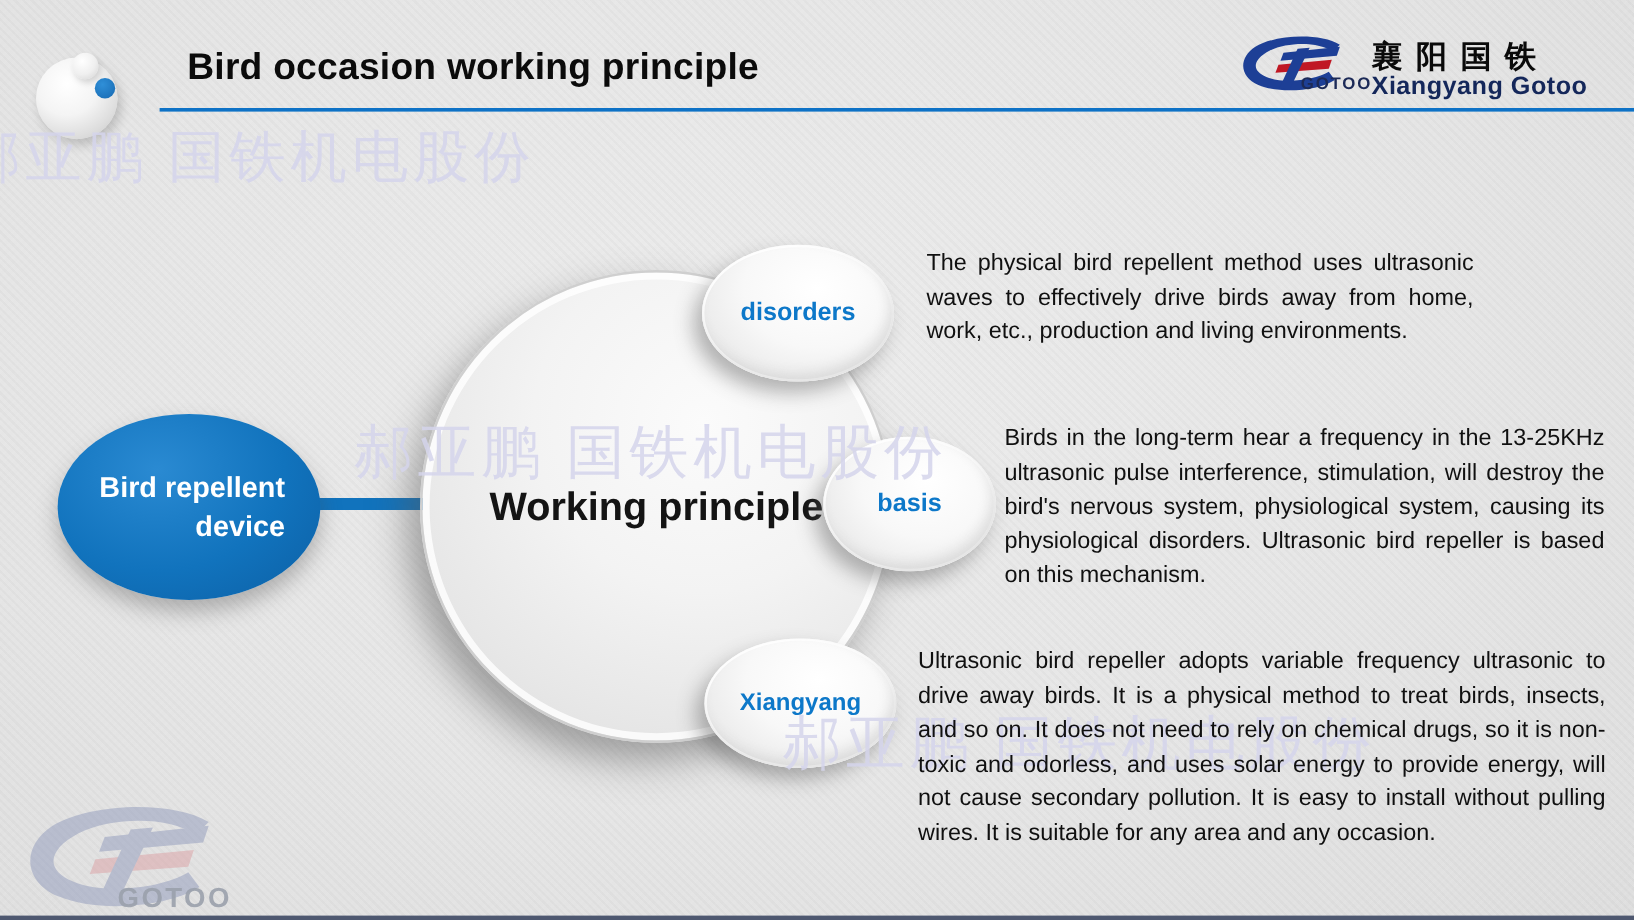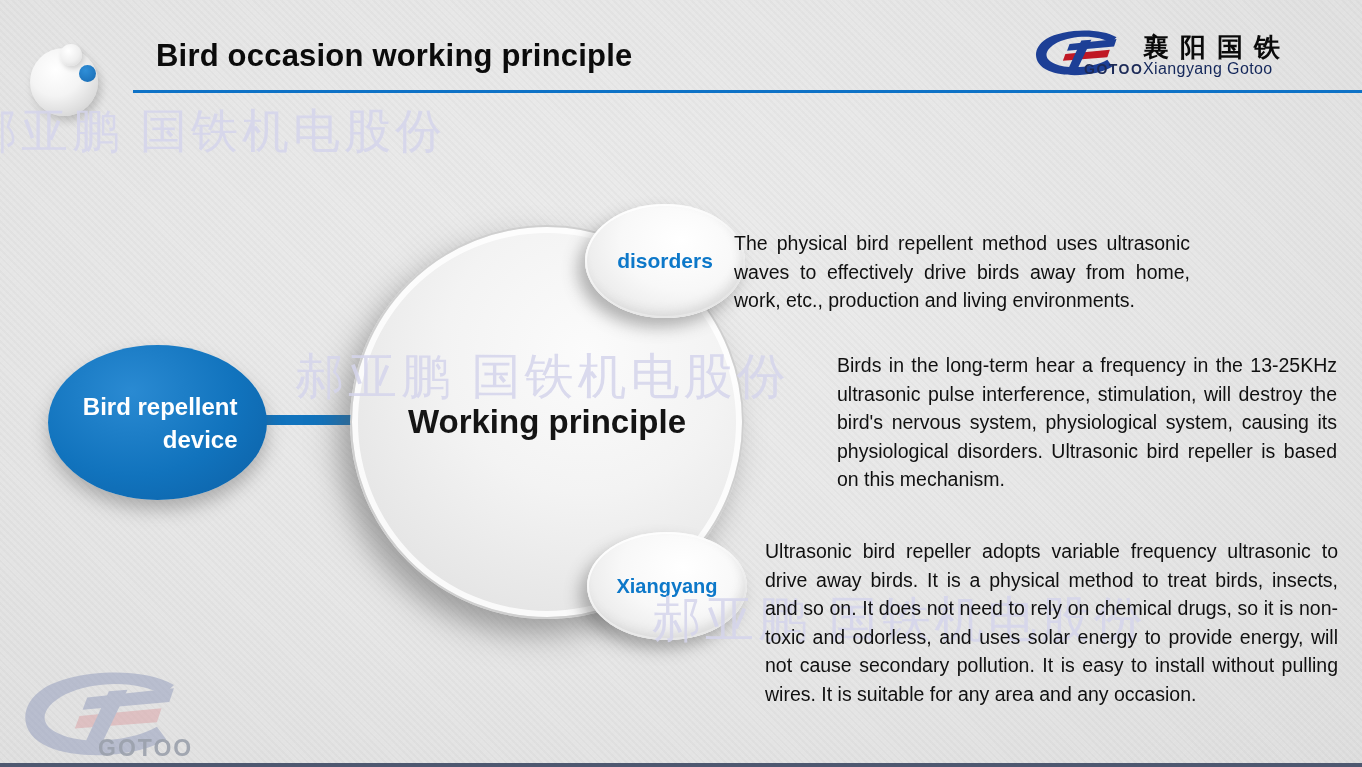--- a/index.html
+++ b/index.html
@@ -24,21 +24,21 @@
   .sphere-sm{left:60px; top:44px; width:22px; height:22px; border-radius:50%;
     background:radial-gradient(circle at 38% 32%, #ffffff 0%, #efefef 55%, #d2d2d2 100%);
     box-shadow:2px 3px 5px rgba(0,0,0,0.15);}
   .dot-blue{left:79px; top:65px; width:17px; height:17px; border-radius:50%;
     background:radial-gradient(circle at 38% 32%, #2f8fd8 0%, #1769b1 100%);}
 
   
   .logo-emblem{left:1030px; top:28px; width:106px; height:52px;}
   .logo-gotoo{left:1084px; top:61px; font-size:14px; font-weight:700; color:#1c2a57; letter-spacing:1.5px;}
   .brand-cn{left:1143px; top:30px; font-size:26px; font-weight:700; color:#0a0a0a; letter-spacing:11px; white-space:nowrap;}
-  .brand-en{left:1143px; top:60px; font-size:16px; font-weight:400; color:#14275a; letter-spacing:0.4px; white-space:nowrap;}
+  .brand-en{left:1143px; top:60px; font-size:21px; font-weight:700; color:#14275a; letter-spacing:0.4px; white-space:nowrap;}
 
   
   .wm{font-size:47px; color:#d5d5ec; opacity:0.85; letter-spacing:4px; white-space:nowrap; z-index:6; font-weight:400;}
   .wm1{left:-30px; top:100px;}
   .wm2{left:295px; top:344px; font-size:49px;}
   .wm3{left:652px; top:587px; font-size:49px;}
 
   
   .node-left{left:48px; top:345px; width:219px; height:155px; border-radius:50%; z-index:3;
     background:radial-gradient(ellipse at 38% 30%, #2a8ad2 0%, #1173bd 55%, #0c5fa4 100%);
@@ -59,21 +59,21 @@
     box-shadow:-7px 9px 16px rgba(90,90,90,0.45), inset -4px -6px 10px rgba(195,195,195,0.45), inset 0 0 0 2px rgba(255,255,255,0.9);
     display:flex; align-items:center; justify-content:center;}
   .el .lbl{color:#0d78c9; font-weight:700; font-size:21px;}
   .el-principle{left:585px; top:204px; width:160px; height:114px;}
   .el-basis{left:686px; top:364px; width:144px; height:112px;}
   .el-features{left:587px; top:532px; width:160px; height:108px;}
   .el-features .lbl{font-size:20px;}
 
   
   .para{color:#101010; font-size:19.5px; line-height:28.6px; text-align:justify; z-index:10;}
-  .para1{left:734px; top:205px; width:456px;margin-top:24px;}
+  .para1{left:772px; top:205px; width:456px;}
   .para2{left:837px; top:351px; width:500px;}
   .para3{left:765px; top:537px; width:573px;}
 
   
   .footer-emblem{left:12px; top:668px; width:200px; height:96px; opacity:0.55;}
   .footer-gotoo{left:98px; top:735px; font-size:23px; font-weight:700; color:#9ba1ac; letter-spacing:2px; opacity:0.9;}
   .bottom-bar{left:0; bottom:0; width:1362px; height:4px; background:#4e5870;}
 </style>
 </head>
 <body>
@@ -107,20 +107,23 @@
     <div class="lbl">Bird repellent device</div>
   </div>
 
   <div class="abs node-center">
     <div class="lbl">Working principle</div>
   </div>
 
   <div class="abs el el-principle">
     <div class="lbl">disorders</div>
   </div>
+  <div class="abs el el-basis">
+    <div class="lbl">basis</div>
+  </div>
   <div class="abs el el-features">
     <div class="lbl">Xiangyang</div>
   </div>
 
   <div class="abs para para1">The physical bird repellent method uses ultrasonic waves to effectively drive birds away from home, work, etc., production and living environments.</div>
   <div class="abs para para2">Birds in the long-term hear a frequency in the 13-25KHz ultrasonic pulse interference, stimulation, will destroy the bird's nervous system, physiological system, causing its physiological disorders. Ultrasonic bird repeller is based on this mechanism.</div>
   <div class="abs para para3">Ultrasonic bird repeller adopts variable frequency ultrasonic to drive away birds. It is a physical method to treat birds, insects, and so on. It does not need to rely on chemical drugs, so it is non-toxic and odorless, and uses solar energy to provide energy, will not cause secondary pollution. It is easy to install without pulling wires. It is suitable for any area and any occasion.</div>
 
   <svg class="abs footer-emblem" viewBox="0 0 120 62">
     <path d="M 100 11 C 80 -1 36 1 16 13 C -1 24 0 43 19 51 C 40 60 78 57 95 46 L 89 38 C 74 47 43 50 27 43 C 12 37 13 26 30 17 C 49 8 79 8 93 18 Z" fill="#97a0bf"></path>

